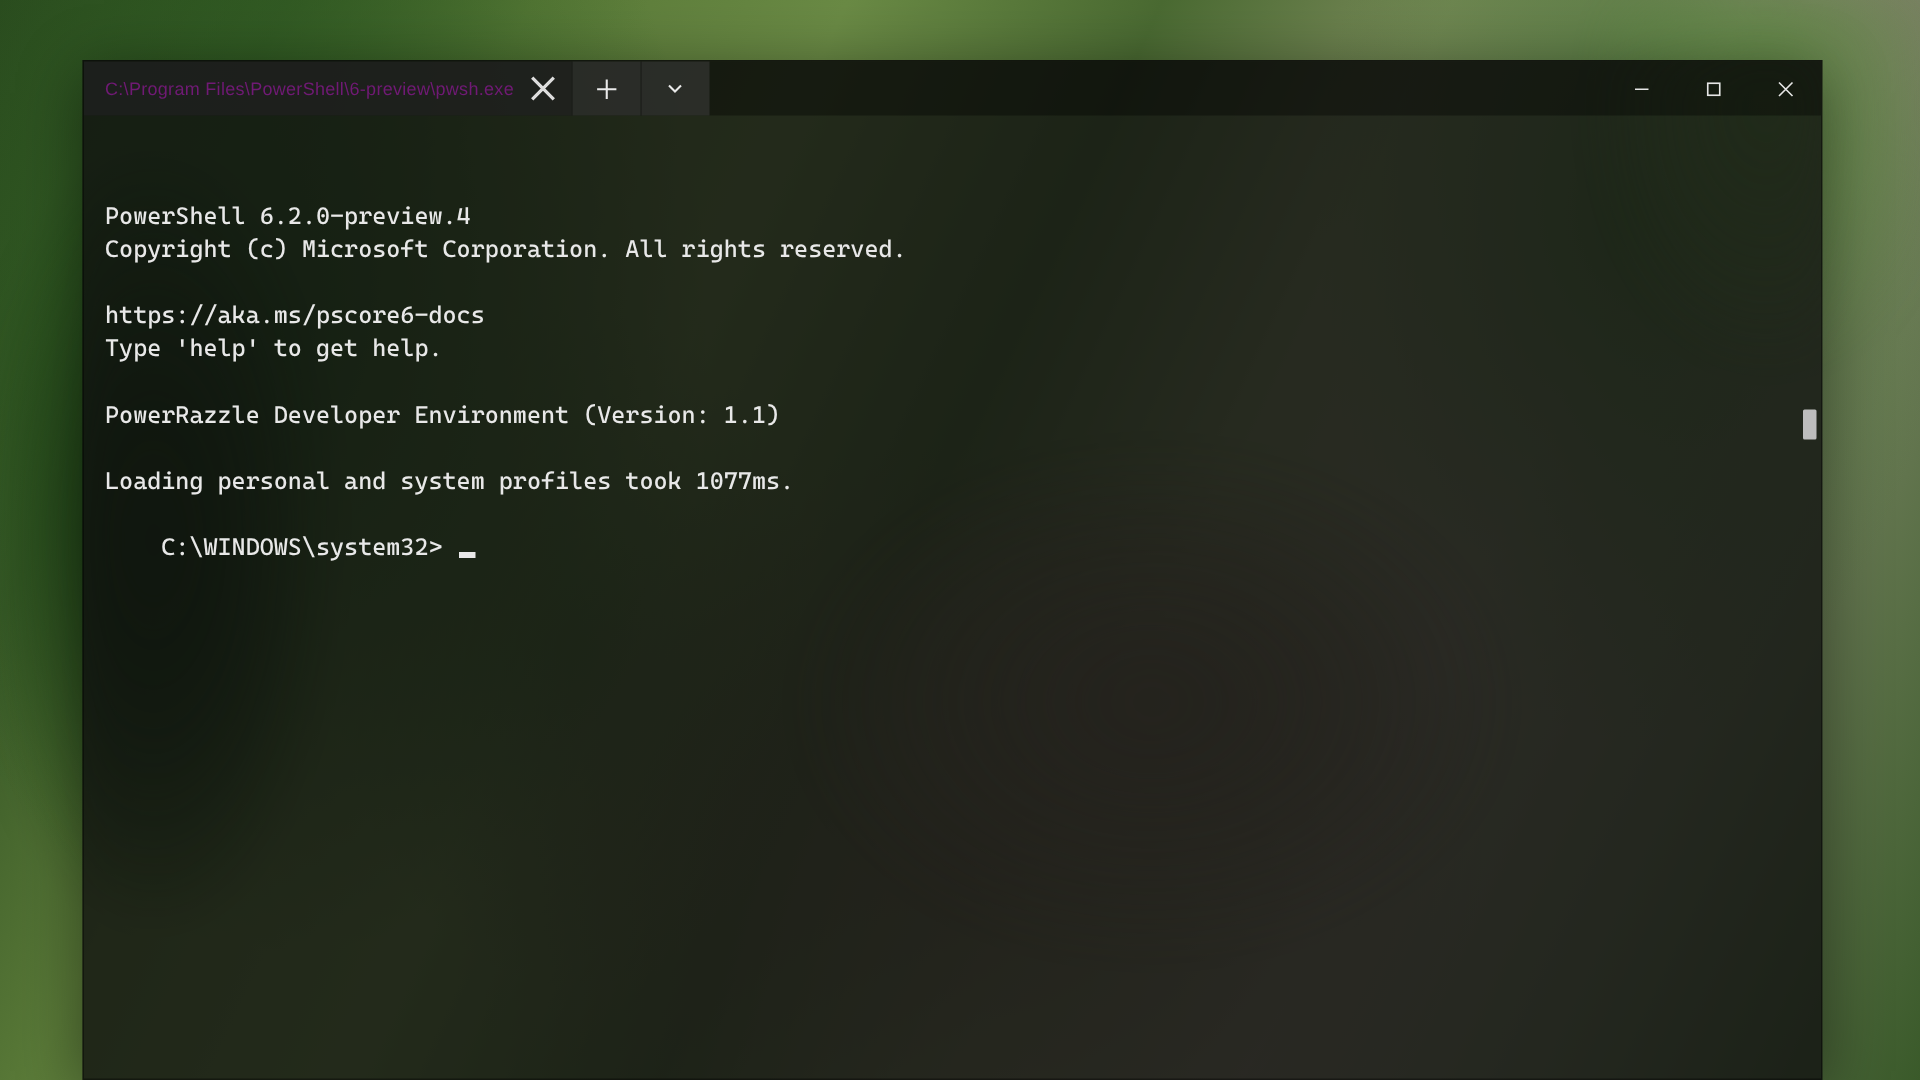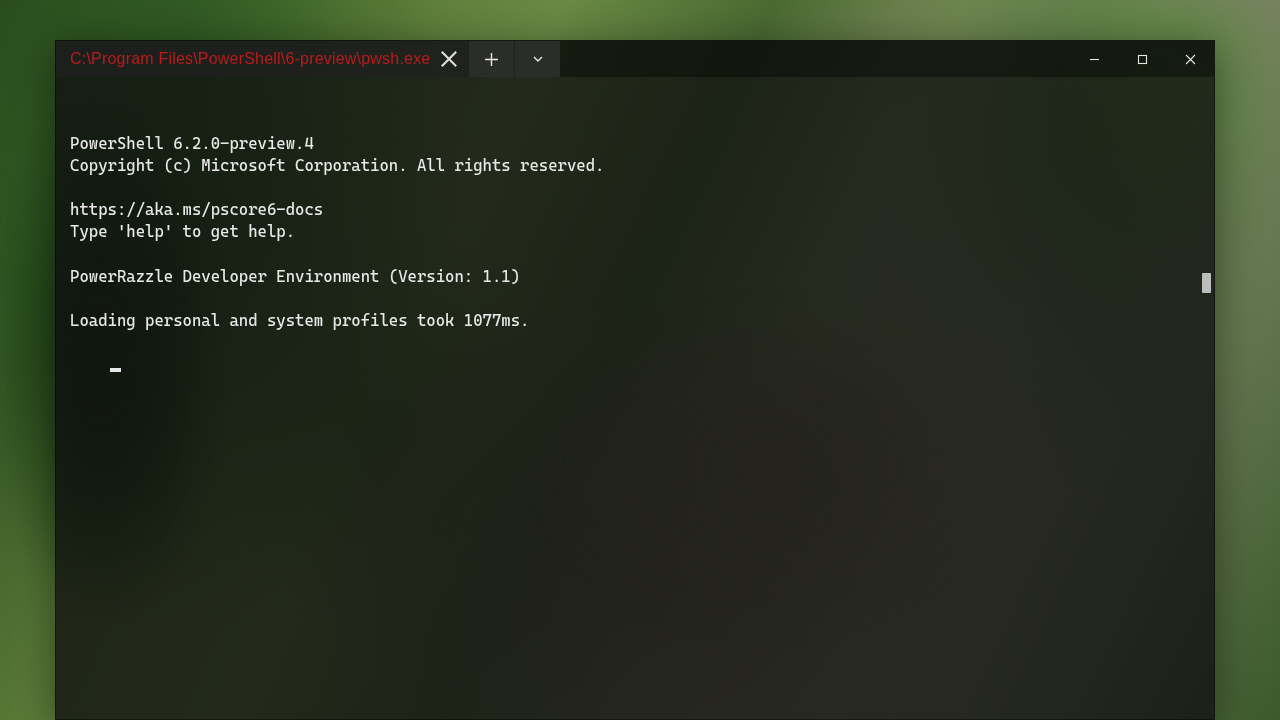--- a/index.html
+++ b/index.html
@@ -45,22 +45,22 @@
     height: 36px;
     display: flex;
     align-items: stretch;
     background: rgba(0,0,0,0.35);
   }
   .tab {
     display: flex;
     align-items: center;
     padding: 0 10px 0 14px;
     background: rgba(40,40,40,0.6);
-    color: #b91c1c;
-    font-size: 16px;
+    color: #701a75;
+    font-size: 12px;
     gap: 10px;
     min-width: 0;
   }
   .tab-title {
     white-space: nowrap;
     letter-spacing: 0.2px;
   }
   .tab-close {
     width: 18px; height: 18px;
     display:flex; align-items:center; justify-content:center;
@@ -168,17 +168,17 @@
       <div class="win-btn close">
         <svg viewBox="0 0 11 11">
             <path d="M1 1 L10 10 M10 1 L1 10" stroke="currentColor" stroke-width="1.1"></path>
           </svg>
       </div>
     </div>
   </div>
 
   <div class="terminal">
     <div id="terminal-lines"><div class="line">PowerShell 6.2.0-preview.4</div><div class="line">Copyright (c) Microsoft Corporation. All rights reserved.</div><div class="line">&nbsp;</div><div class="line">https://aka.ms/pscore6-docs</div><div class="line">Type 'help' to get help.</div><div class="line">&nbsp;</div><div class="line">PowerRazzle Developer Environment (Version: 1.1)</div><div class="line">&nbsp;</div><div class="line">Loading personal and system profiles took 1077ms.</div></div>
-    <span class="cursor"></span>
+    <span class="prompt-line">C:\WINDOWS\system32&gt; </span><span class="cursor"></span>
     <div class="scrollbar-thumb"></div>
   </div>
 
 </div>
 
 </body></html>

